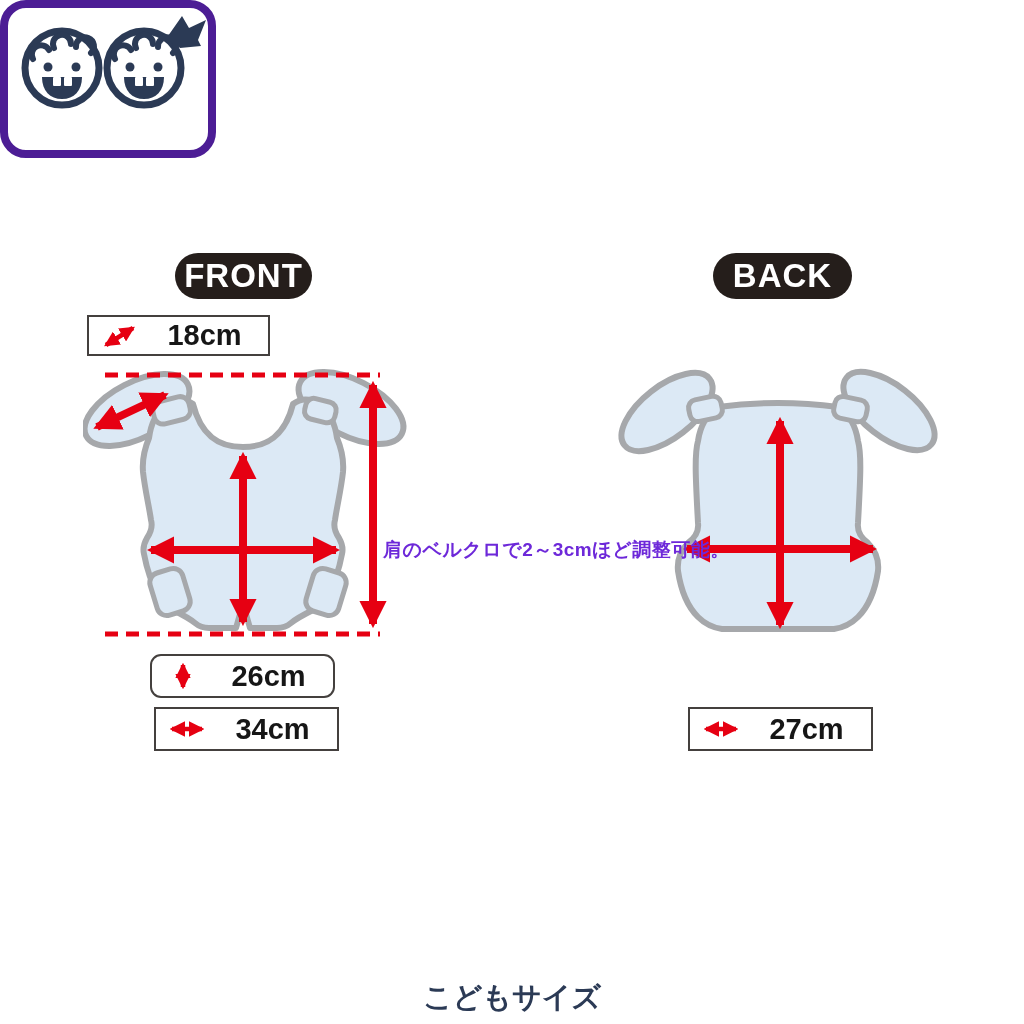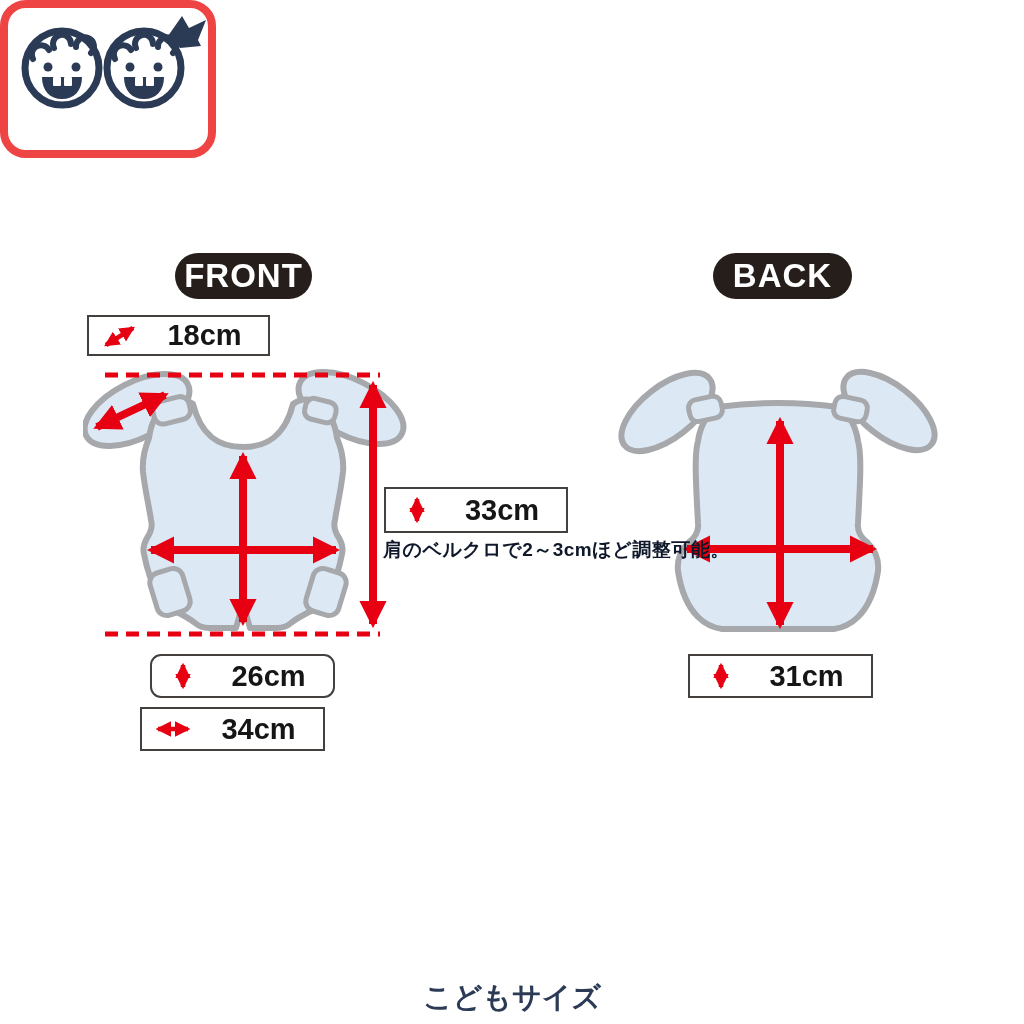--- a/index.html
+++ b/index.html
@@ -23,29 +23,29 @@
     background:#ffffff;border:2px solid #44403e;display:flex;align-items:center;
     box-sizing:border-box;
   }
   .mbox .arrow-cell{width:62px;display:flex;justify-content:center;align-items:center;flex:0 0 62px;}
   .mbox .val{
     flex:1;text-align:center;font-size:29px;font-weight:bold;color:#161616;padding-right:10px;
   }
   #box-18{left:87px;top:315px;width:183px;height:41px;}
   #box-33{left:384px;top:487px;width:184px;height:46px;}
   #box-26{left:150px;top:654px;width:185px;height:44px;border-radius:11px;}
-  #box-34{left:140px;top:707px;width:185px;height:44px;}
+  #box-34{left:154px;top:707px;width:185px;height:44px;}
   #box-31{left:688px;top:654px;width:185px;height:44px;}
   #box-27{left:688px;top:707px;width:185px;height:44px;}
   #note{
-    left:383px;top:537px;font-size:19px;font-weight:bold;color:#0f172a;white-space:nowrap;letter-spacing:0.5px;
+    left:383px;top:537px;font-size:19px;font-weight:bold;color:#6d28d9;white-space:nowrap;letter-spacing:0.5px;
   }
   #badge{
     left:30px;top:838px;width:216px;height:158px;box-sizing:border-box;
-    border:8px solid #ef4444;border-radius:26px;background:#ffffff;
+    border:8px solid #4c1d95;border-radius:26px;background:#ffffff;
   }
   #badge-label{
     position:absolute;left:0;right:0;bottom:6px;text-align:center;
     font-size:29px;font-weight:bold;color:#2b3a55;letter-spacing:0px;white-space:nowrap;
   }
   svg{display:block;}
 </style>
 </head>
 <body>
 
@@ -144,58 +144,50 @@
 
   <div id="box-18" class="mbox abs">
     <span class="arrow-cell">
       <svg width="46" height="30" viewBox="0 0 46 30">
         <line x1="9" y1="24" x2="36" y2="7" stroke="#e60012" stroke-width="4.5" marker-start="url(#ah)" marker-end="url(#ah)"></line>
       </svg>
     </span>
     <span class="val">18cm</span>
   </div>
 
-  <div id="box-33" class="mbox abs">
+
+  <div id="note" class="abs">肩のベルクロで2～3cmほど調整可能。</div>
+
+  <div id="box-26" class="mbox abs">
     <span class="arrow-cell">
       <svg width="24" height="38" viewBox="0 0 24 38">
         <line x1="12" y1="8" x2="12" y2="30" stroke="#e60012" stroke-width="4.5" marker-start="url(#ah)" marker-end="url(#ah)"></line>
       </svg>
     </span>
-    <span class="val">33cm</span>
-  </div>
-
-  <div id="note" class="abs">肩のベルクロで2～3cmほど調整可能。</div>
-
-  <div id="box-26" class="mbox abs">
-    <span class="arrow-cell">
-      <svg width="24" height="38" viewBox="0 0 24 38">
-        <line x1="12" y1="8" x2="12" y2="30" stroke="#e60012" stroke-width="4.5" marker-start="url(#ah)" marker-end="url(#ah)"></line>
-      </svg>
-    </span>
     <span class="val">26cm</span>
   </div>
 
   <div id="box-34" class="mbox abs">
     <span class="arrow-cell">
       <svg width="48" height="20" viewBox="0 0 48 20">
         <line x1="9" y1="10" x2="39" y2="10" stroke="#e60012" stroke-width="4.5" marker-start="url(#ah)" marker-end="url(#ah)"></line>
       </svg>
     </span>
     <span class="val">34cm</span>
   </div>
 
-  <div id="box-31" class="mbox abs">
-    <span class="arrow-cell">
-      <svg width="24" height="38" viewBox="0 0 24 38">
-        <line x1="12" y1="8" x2="12" y2="30" stroke="#e60012" stroke-width="4.5" marker-start="url(#ah)" marker-end="url(#ah)"></line>
-      </svg>
-    </span>
-    <span class="val">31cm</span>
-  </div>
-
+
+  <div id="box-27" class="mbox abs">
+    <span class="arrow-cell">
+      <svg width="48" height="20" viewBox="0 0 48 20">
+        <line x1="9" y1="10" x2="39" y2="10" stroke="#e60012" stroke-width="4.5" marker-start="url(#ah)" marker-end="url(#ah)"></line>
+      </svg>
+    </span>
+    <span class="val">27cm</span>
+  </div>
 
   <div id="badge">
     <svg width="200" height="112" viewBox="0 0 200 112">
 
       <g transform="translate(54,60)">
         <circle r="37" fill="#ffffff" stroke="#2b3a55" stroke-width="7"></circle>
         <g fill="none" stroke="#2b3a55" stroke-width="6" stroke-linecap="round">
           <path d="M-29 -9 a 9 9 0 1 1 16 -9"></path>
           <path d="M-8 -20 a 9 9 0 1 1 17 -4"></path>
           <path d="M14 -21 a 9 9 0 1 1 15 6"></path>

